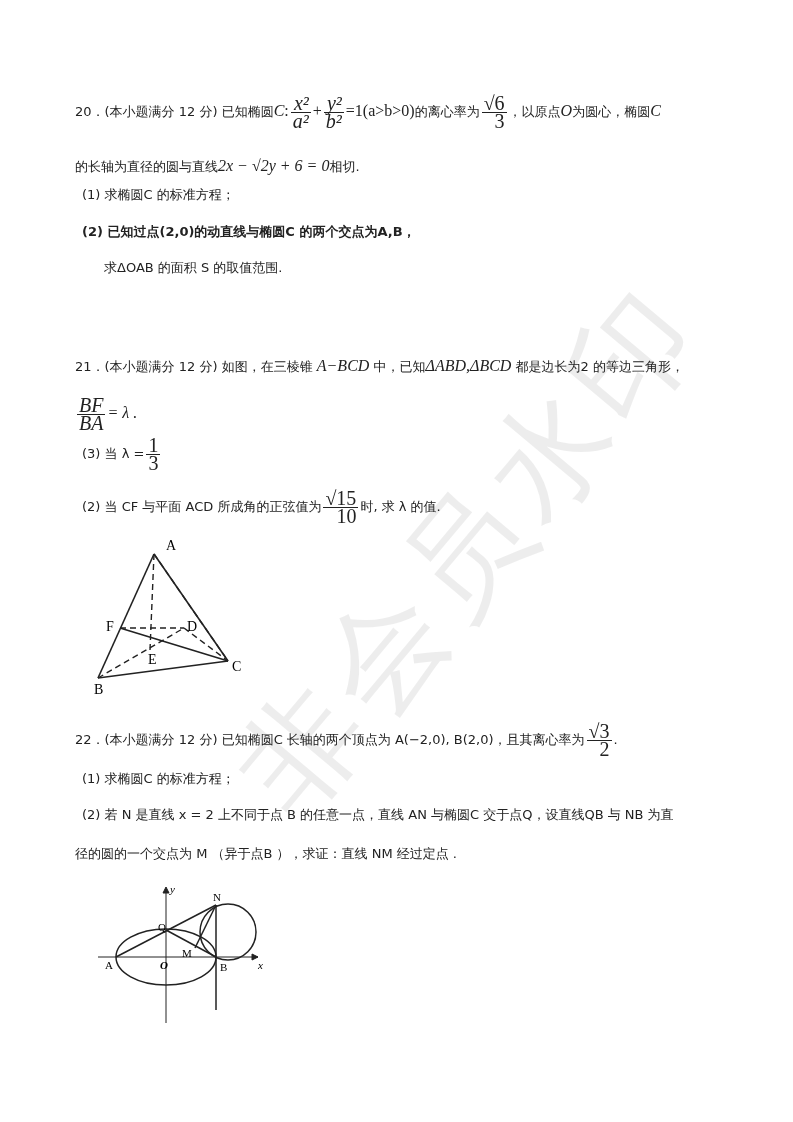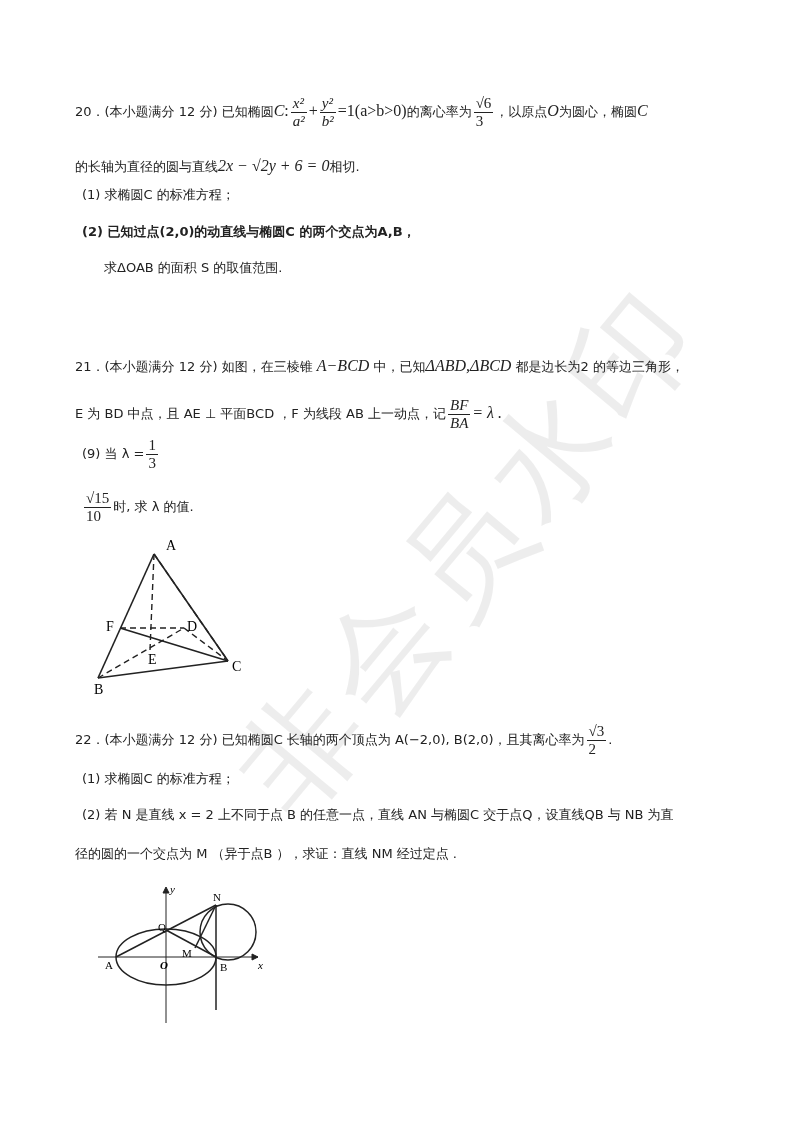--- a/index.html
+++ b/index.html
@@ -1,22 +1,22 @@
 <!DOCTYPE html>
 <html><head>
 <meta charset="utf-8">
 <style>
   html, body { margin:0; padding:0; background:#fff; }
   body { width:793px; height:1122px; position:relative; overflow:hidden;
          font-family:"DejaVu Sans", sans-serif; color:#222; font-size:13px; }
   .abs { position:absolute; white-space:nowrap; }
   .m { font-family:"Liberation Serif", serif; font-style:italic; font-size:16px; }
   .mr { font-family:"Liberation Serif", serif; font-size:16px; }
-  .frac { display:inline-block; vertical-align:middle; text-align:left;
-          font-family:"Liberation Serif", serif; font-size:15px; line-height:17px; margin:0 2px; }
+  .frac { display:inline-block; vertical-align:middle; text-align:right;
+          font-family:"Liberation Serif", serif; font-size:20px; line-height:17px; margin:0 2px; }
   .frac .num { display:block; border-bottom:1px solid #222; padding:0 2px; }
   .frac .den { display:block; padding:0 2px;font-family:Liberation Serif, serif; }
   .frac i { font-style:italic; }
   .watermark { position:absolute; left:150px; top:470px; font-size:120px; color:rgba(0,0,0,0.07);
                transform:rotate(-50deg); transform-origin:center; white-space:nowrap;
                font-family:"DejaVu Sans", sans-serif; letter-spacing:8px; pointer-events:none; }
   svg text { font-family:"Liberation Serif", serif; }
 </style>
 </head>
 <body>
@@ -33,27 +33,27 @@
   <div class="abs" style="left:82px;top:186px;">(1) 求椭圆C 的标准方程；</div>
   <div class="abs" style="left:82px;top:223px;font-weight:bold;">(2) 已知过点(2,0)的动直线与椭圆C 的两个交点为A,B，</div>
   <div class="abs" style="left:104px;top:259px;">求ΔOAB 的面积 S 的取值范围.</div>
 </div>
 
 <div>
   <div class="abs" style="left:75px;top:357px;">
     <span>21．</span><span>(本小题满分 12 分) 如图，在三棱锥</span> <span class="m">A−BCD</span> <span>中，已知</span><span class="m">ΔABD,ΔBCD</span> <span>都是边长为2 的等边三角形，</span>
   </div>
   <div class="abs" style="left:75px;top:397px;">
-    <span>E 为 BD 中点，且 AE ⊥ 平面BCD ，F 为线段 AB 上一动点，记</span><span class="frac"><i class="num">BF</i><i class="den">BA</i></span><span class="m">= λ .</span>
+    <span class="frac"><i class="num">BF</i><i class="den">BA</i></span><span class="m">= λ .</span>
   </div>
   <div class="abs" style="left:82px;top:437px;">
-    <span>(9) 当 λ =</span><span class="frac"><span class="num">1</span><span class="den">3</span></span>
+    <span>(3) 当 λ =</span><span class="frac"><span class="num">1</span><span class="den">3</span></span>
   </div>
   <div class="abs" style="left:82px;top:490px;">
-    <span class="frac"><span class="num">√15</span><span class="den">10</span></span><span>时, 求 λ 的值.</span>
+    <span>(2) 当 CF 与平面 ACD 所成角的正弦值为</span><span class="frac"><span class="num">√15</span><span class="den">10</span></span><span>时, 求 λ 的值.</span>
   </div>
 
   <svg class="abs" style="left:80px;top:530px;" width="200" height="170">
     <g stroke="#222" stroke-width="1.6" fill="none">
       <line x1="74" y1="24" x2="18" y2="148"></line>
       <line x1="74" y1="24" x2="148" y2="131"></line>
       <line x1="18" y1="148" x2="148" y2="131"></line>
       <line x1="40" y1="98" x2="148" y2="131"></line>
     </g>
     <g stroke="#222" stroke-width="1.4" fill="none" stroke-dasharray="6,4">

